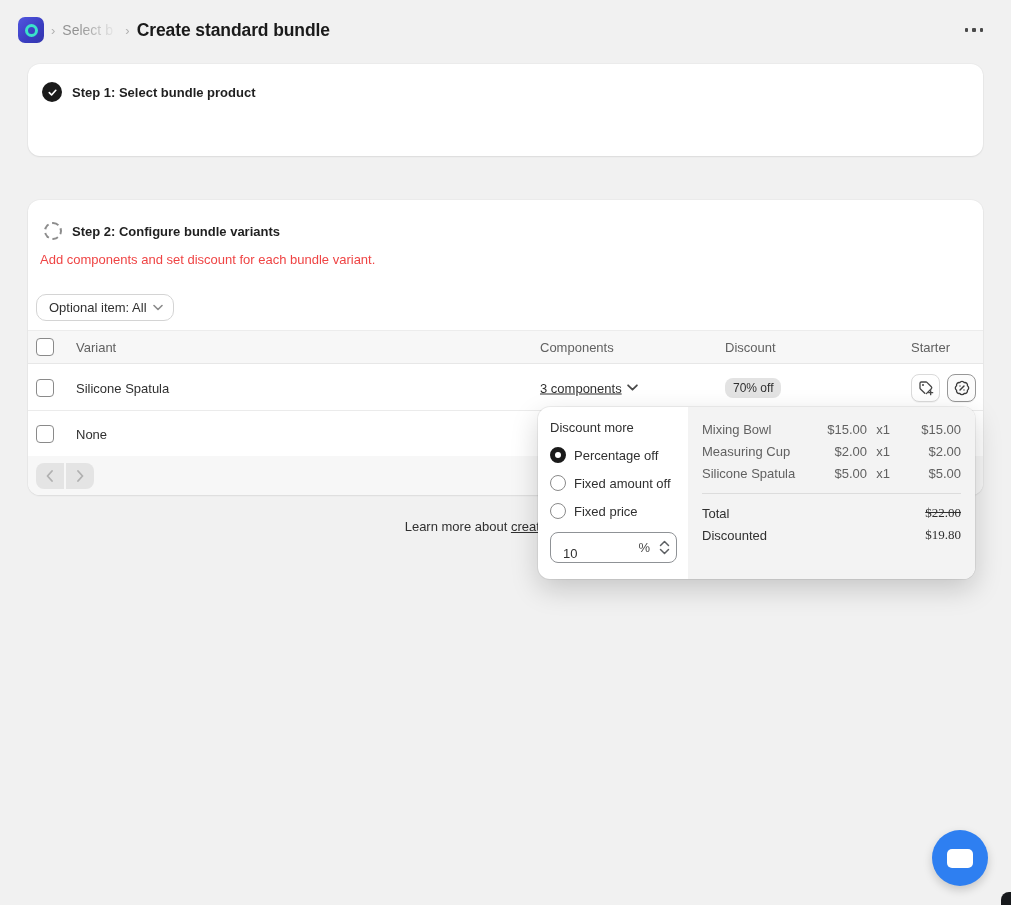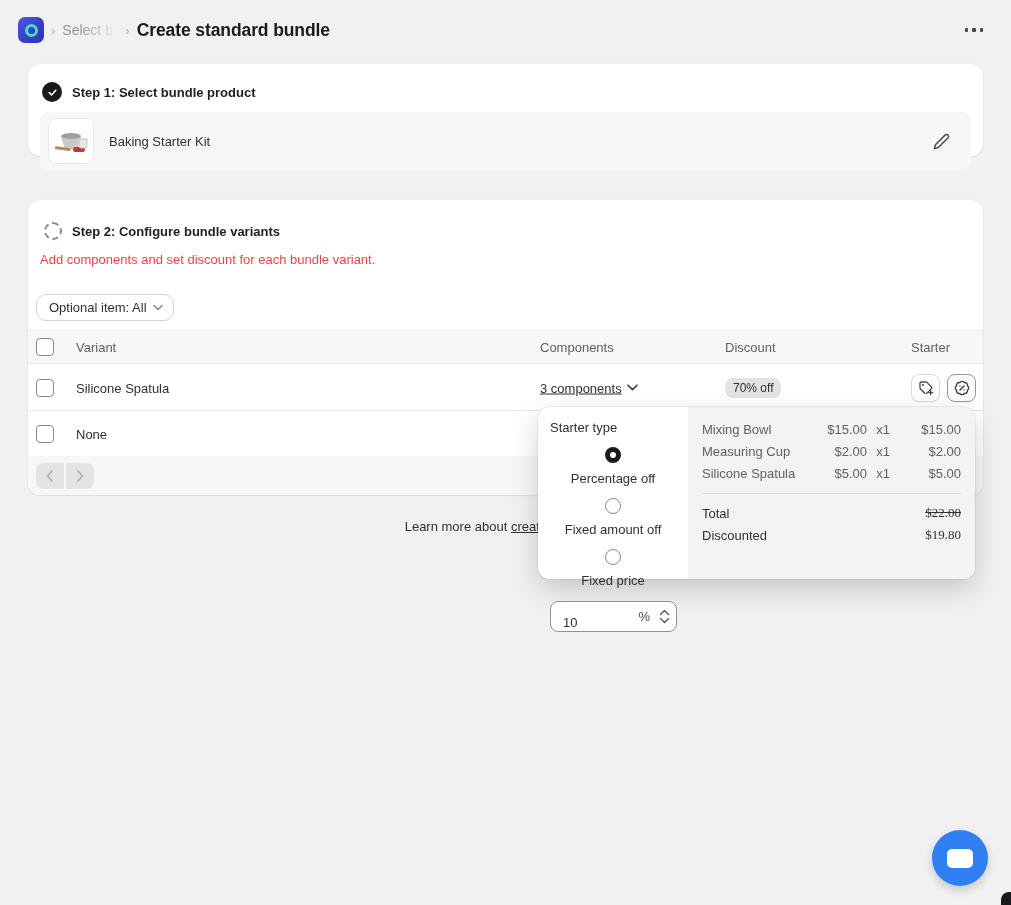--- a/index.html
+++ b/index.html
@@ -50,21 +50,21 @@
   .pager-btn { width:28px; height:26px; background:#e4e4e4; display:flex; align-items:center; justify-content:center; cursor:default; }
   .pager-btn.prev { border-radius:8px 0 0 8px; } .pager-btn.next { border-radius:0 8px 8px 0; }
   
   .learn-more { position:absolute; left:28px; top:519px; width:955px; text-align:center; color:#303030; }
   .learn-more a { color:#303030; text-decoration:underline; cursor:pointer; }
   
   .popover { position:absolute; left:538px; top:407px; width:437px; height:172px; background:#fff; border-radius:12px;
              box-shadow:0 0 0 1px rgba(0,0,0,.06), 0 10px 28px rgba(0,0,0,.18); display:flex; z-index:20; }
   .pop-left { width:150px; padding:13px 12px 12px 12px; }
   .pop-title { color:#303030; margin-bottom:12px; }
-  .radio-row { display:flex; align-items:center; gap:8px; margin-bottom:12px; cursor:pointer;flex-direction:column; }
+  .radio-row { display:flex; align-items:center; gap:8px; margin-bottom:12px; cursor:pointer; }
   .radio { width:16px; height:16px; border-radius:50%; background:#fff; border:1px solid #8a8a8a; flex:0 0 auto; }
   .radio.checked { border:5px solid #1a1a1a; }
   .qty-input { margin-top:13px; width:127px; height:31px; border:1px solid #8f9296; border-radius:8px; display:flex; align-items:center; padding:0 6px 0 2px; background:#fff; }
   .qty-input input { width:58px; border:0; outline:0; font:13px "Liberation Sans",sans-serif; color:#303030; padding-left:10px; background:transparent;margin-top:12px; }
   .unit { color:#4a4a4a; margin-left:auto; }
   .spinner { display:flex; flex-direction:column; margin-left:9px; gap:1px; }
   .spinner span { display:flex; cursor:pointer; }
   .pop-right { flex:1; background:#f3f3f3; border-radius:0 12px 12px 0; padding:11px 14px; }
   .sum-row { display:grid; grid-template-columns:1fr 62px 32px 62px; align-items:center; height:22px; color:#616161; }
   .sum-row .p { text-align:right; } .sum-row .q { text-align:center; } .sum-row .t { text-align:right; }
@@ -102,38 +102,20 @@
 
   <div class="card card1">
     <div class="step-head" style="left:14px; top:18px;">
       <span class="check-circle">
         <svg width="11" height="11" viewBox="0 0 12 12">
             <path d="M2.5 6.2 5 8.7 9.6 3.6" fill="none" stroke="#fff" stroke-width="1.8" stroke-linecap="round" stroke-linejoin="round"></path>
           </svg>
       </span>
       <span>Step 1: Select bundle product</span>
     </div>
-    <div class="inner-panel">
-      <div class="thumb">
-        <svg width="44" height="44" viewBox="0 0 44 44">
-          <rect x="0" y="0" width="44" height="44" fill="#fff"></rect>
-          <path d="M12 17 h20 l-3 10 a4 4 0 0 1 -4 3 h-6 a4 4 0 0 1 -4 -3 z" fill="#c8c9cc"></path>
-          <ellipse cx="22" cy="17" rx="10" ry="3" fill="#9d9fa3"></ellipse>
-          <rect x="6" y="27" width="16" height="3" rx="1.5" fill="#b08a5a" transform="rotate(8 6 27)"></rect>
-          <rect x="24" y="28" width="12" height="5" rx="2.5" fill="#c23a32"></rect>
-          <path d="M30 20 h8 v7 a2 2 0 0 1 -2 2 h-4 a2 2 0 0 1 -2 -2 z" fill="#e8e9ea" stroke="#c2c3c5"></path>
-        </svg>
-      </div>
-      <span class="product-name">Baking Starter Kit</span>
-      <div class="edit-btn">
-        <svg width="17" height="17" viewBox="0 0 24 24" fill="none" stroke="#4a4a4a" stroke-width="2" stroke-linecap="round" stroke-linejoin="round">
-            <path d="M17 3a2.83 2.83 0 1 1 4 4L7.5 20.5 2 22l1.5-5.5Z"></path>
-          </svg>
-      </div>
-    </div>
   </div>
 
   <div class="card card2">
     <div class="step-head" style="left:16px; top:22px;">
       <span class="dashed-circle"></span>
       <span>Step 2: Configure bundle variants</span>
     </div>
     <div class="step2-sub">Add components and set discount for each bundle variant.</div>
 
     <div class="filter-btn">
@@ -210,21 +192,21 @@
       </div>
     </div>
   </div>
 
   <div class="learn-more">
     <span>Learn more about </span><a>creating bundles</a>
   </div>
 
   <div class="popover">
     <div class="pop-left">
-      <div class="pop-title">Starter type</div>
+      <div class="pop-title">Discount more</div>
       <div class="radio-row">
         <span class="radio checked"></span>
         <span>Percentage off</span>
       </div>
       <div class="radio-row">
         <span class="radio"></span>
         <span>Fixed amount off</span>
       </div>
       <div class="radio-row">
         <span class="radio"></span>

